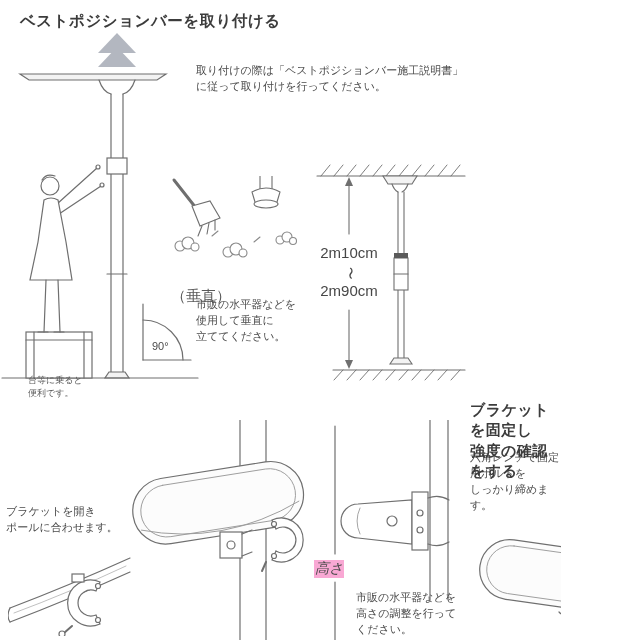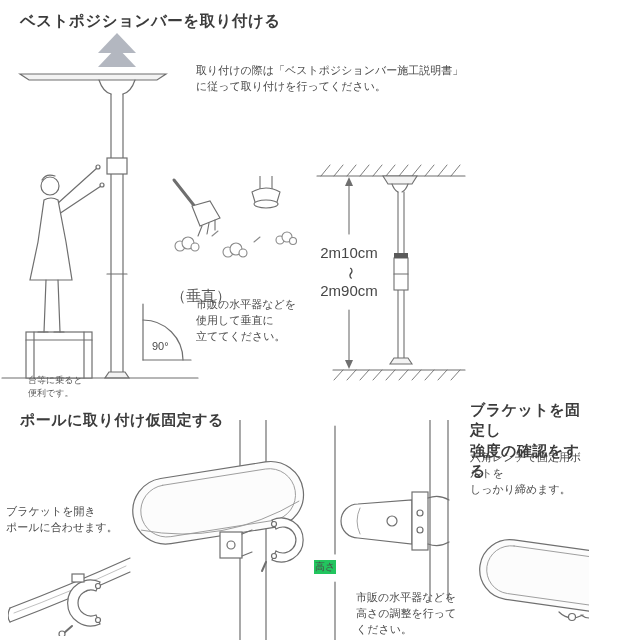--- a/index.html
+++ b/index.html
@@ -1,29 +1,29 @@
 <!DOCTYPE html>
 <html><head>
 <meta charset="utf-8">
 <style>
   html,body{margin:0;padding:0;background:#fff;}
   #canvas{
     position:relative;width:561px;height:640px;background:#ffffff;
     font-family:"Liberation Sans","DejaVu Sans",sans-serif;
-    color:#4b4b4b;overflow:hidden;padding-left:28px;
+    color:#4b4b4b;overflow:hidden;
   }
   .abs{position:absolute;}
   .h1{font-size:15.5px;font-weight:600;color:#3c3c3c;letter-spacing:.5px;white-space:pre-line;}
   .h2{font-size:15px;font-weight:600;color:#3c3c3c;letter-spacing:.5px;white-space:pre-line;line-height:1.35;}
   .note{font-size:11px;line-height:1.45;white-space:pre-line;color:#4b4b4b;}
   .small{font-size:9px;line-height:1.4;white-space:pre-line;color:#5a5a5a;}
   .tiny-label{font-size:15px;color:#5a5a5a;margin-left:38px;}
   .dim{font-size:15px;color:#474747;text-align:center;line-height:1.25;}
   .dim .tilde{display:inline-block;transform:rotate(90deg);font-size:13px;}
-  .hlabel{font-size:10px;color:#4b4b4b;background:#22c55e;padding:0 1px;}
+  .hlabel{font-size:14px;color:#4b4b4b;background:#f9a8d4;padding:0 1px;font-style:italic;}
   svg{display:block;}
 </style>
 </head>
 <body>
 
 <div id="canvas">
 
   <div class="abs h1" style="left:20px;top:11px;">ベストポジションバーを取り付ける</div>
 
   <svg class="abs" style="left:0;top:28px;" width="200" height="362" viewBox="0 0 200 362" stroke="#6f6f6f" fill="none" stroke-width="1.2" stroke-linecap="round">
@@ -131,21 +131,20 @@
     <path d="M10,20 A40,40 0 0 1 50,60"></path>
     <text x="19" y="50" font-size="11" fill="#4b4b4b" stroke="none">90°</text>
   </svg>
   <div class="abs note" style="left:196px;top:297px;">市販の水平器などを
 使用して垂直に
 立ててください。</div>
 
   <div class="abs small" style="left:28px;top:374px;">台等に乗ると
 便利です。</div>
 
-  <div class="abs h2" style="left:20px;top:410px;">ポールに取り付け仮固定する</div>
 
   <div class="abs note" style="left:6px;top:504px;">ブラケットを開き
 ポールに合わせます。</div>
 
   <svg class="abs" style="left:8px;top:538px;" width="128" height="98" viewBox="0 0 128 98" stroke="#6f6f6f" fill="none" stroke-width="1.2" stroke-linecap="round">
     <g>
       <path d="M2,70 Q60,48 122,20"></path>
       <path d="M2,84 Q60,62 122,34"></path>
       <path d="M2,70 Q-2,78 2,84"></path>
       <path d="M6,75 Q60,55 118,28" stroke="#b9b9b9" stroke-width="0.9"></path>

